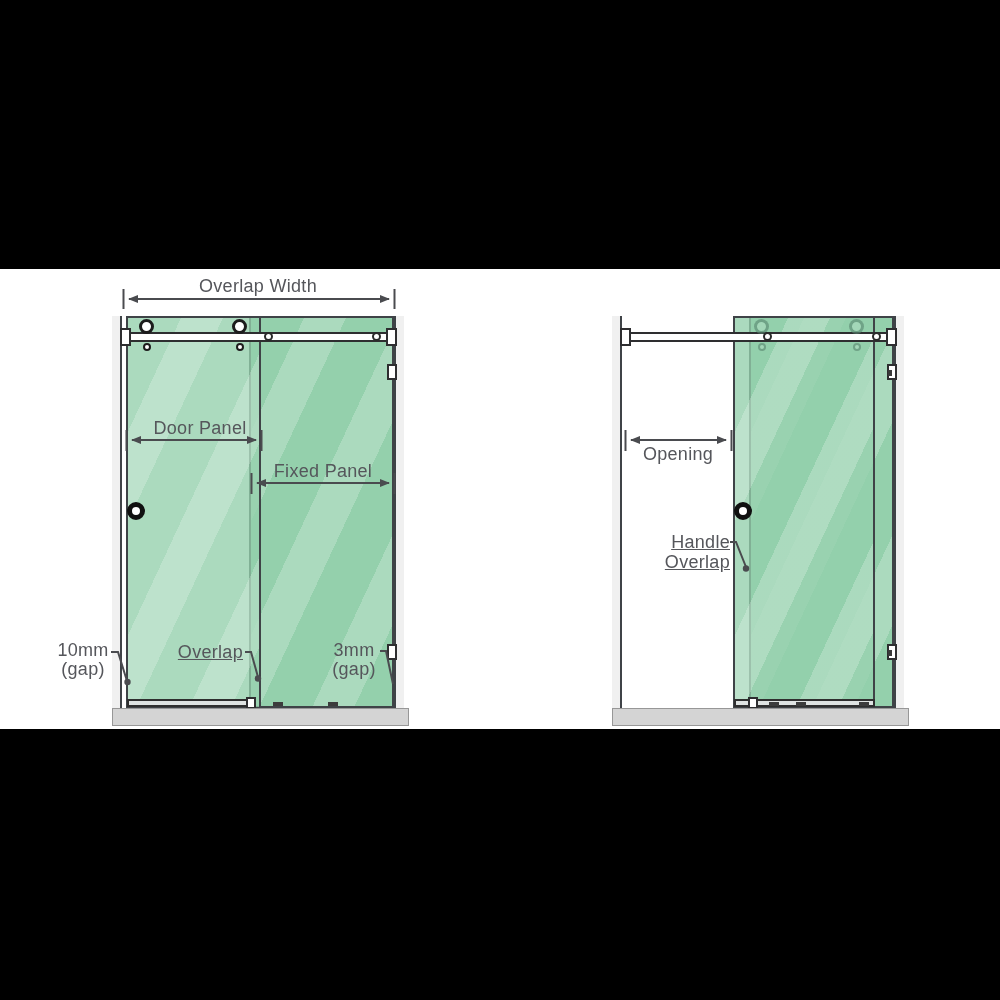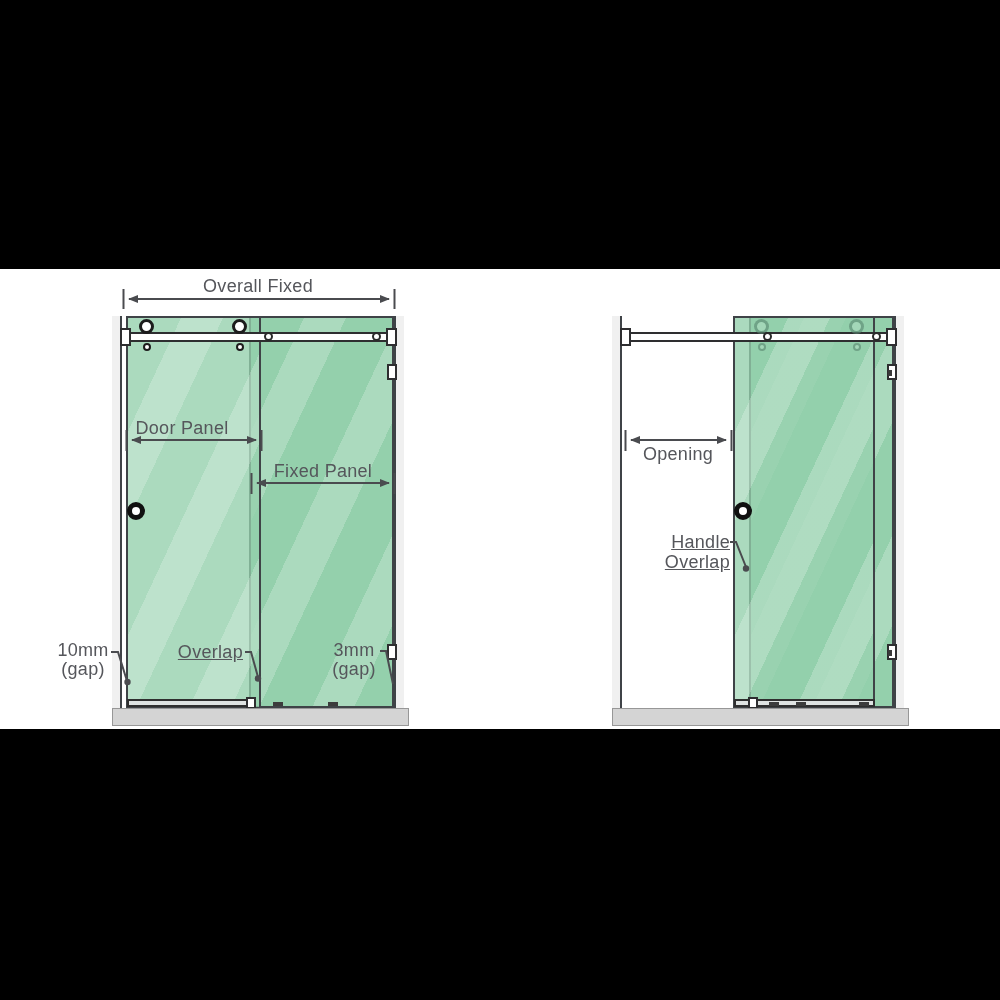--- a/index.html
+++ b/index.html
@@ -169,22 +169,22 @@
       <g>
         <polyline points="380,651 386,651 393,684"></polyline>
       </g>
       <g>
         <polyline points="730,542 736,542 746,567"></polyline>
         <circle cx="746" cy="568.5" r="3.2" fill="#4a4b4f" stroke="none"></circle>
       </g>
     </g>
   </svg>
 
-  <div class="lbl center" style="left:168px;top:277px;width:180px;">Overall Fixed</div>
-  <div class="lbl center" style="left:112px;top:419px;width:140px;text-align:center;">Door Panel</div>
+  <div class="lbl center" style="left:168px;top:277px;width:180px;">Overlap Width</div>
+  <div class="lbl center" style="left:130px;top:419px;width:140px;text-align:center;">Door Panel</div>
   <div class="lbl center" style="left:252px;top:462px;width:142px;">Fixed Panel</div>
 
   <div class="lbl center" style="left:54px;top:641px;width:58px;">
     <div>10mm</div>
     <div>(gap)</div>
   </div>
 
   <div class="lbl right" style="left:171px;top:643px;width:72px;">Overlap</div>
 
   <div class="lbl center" style="left:328px;top:641px;width:52px;">

